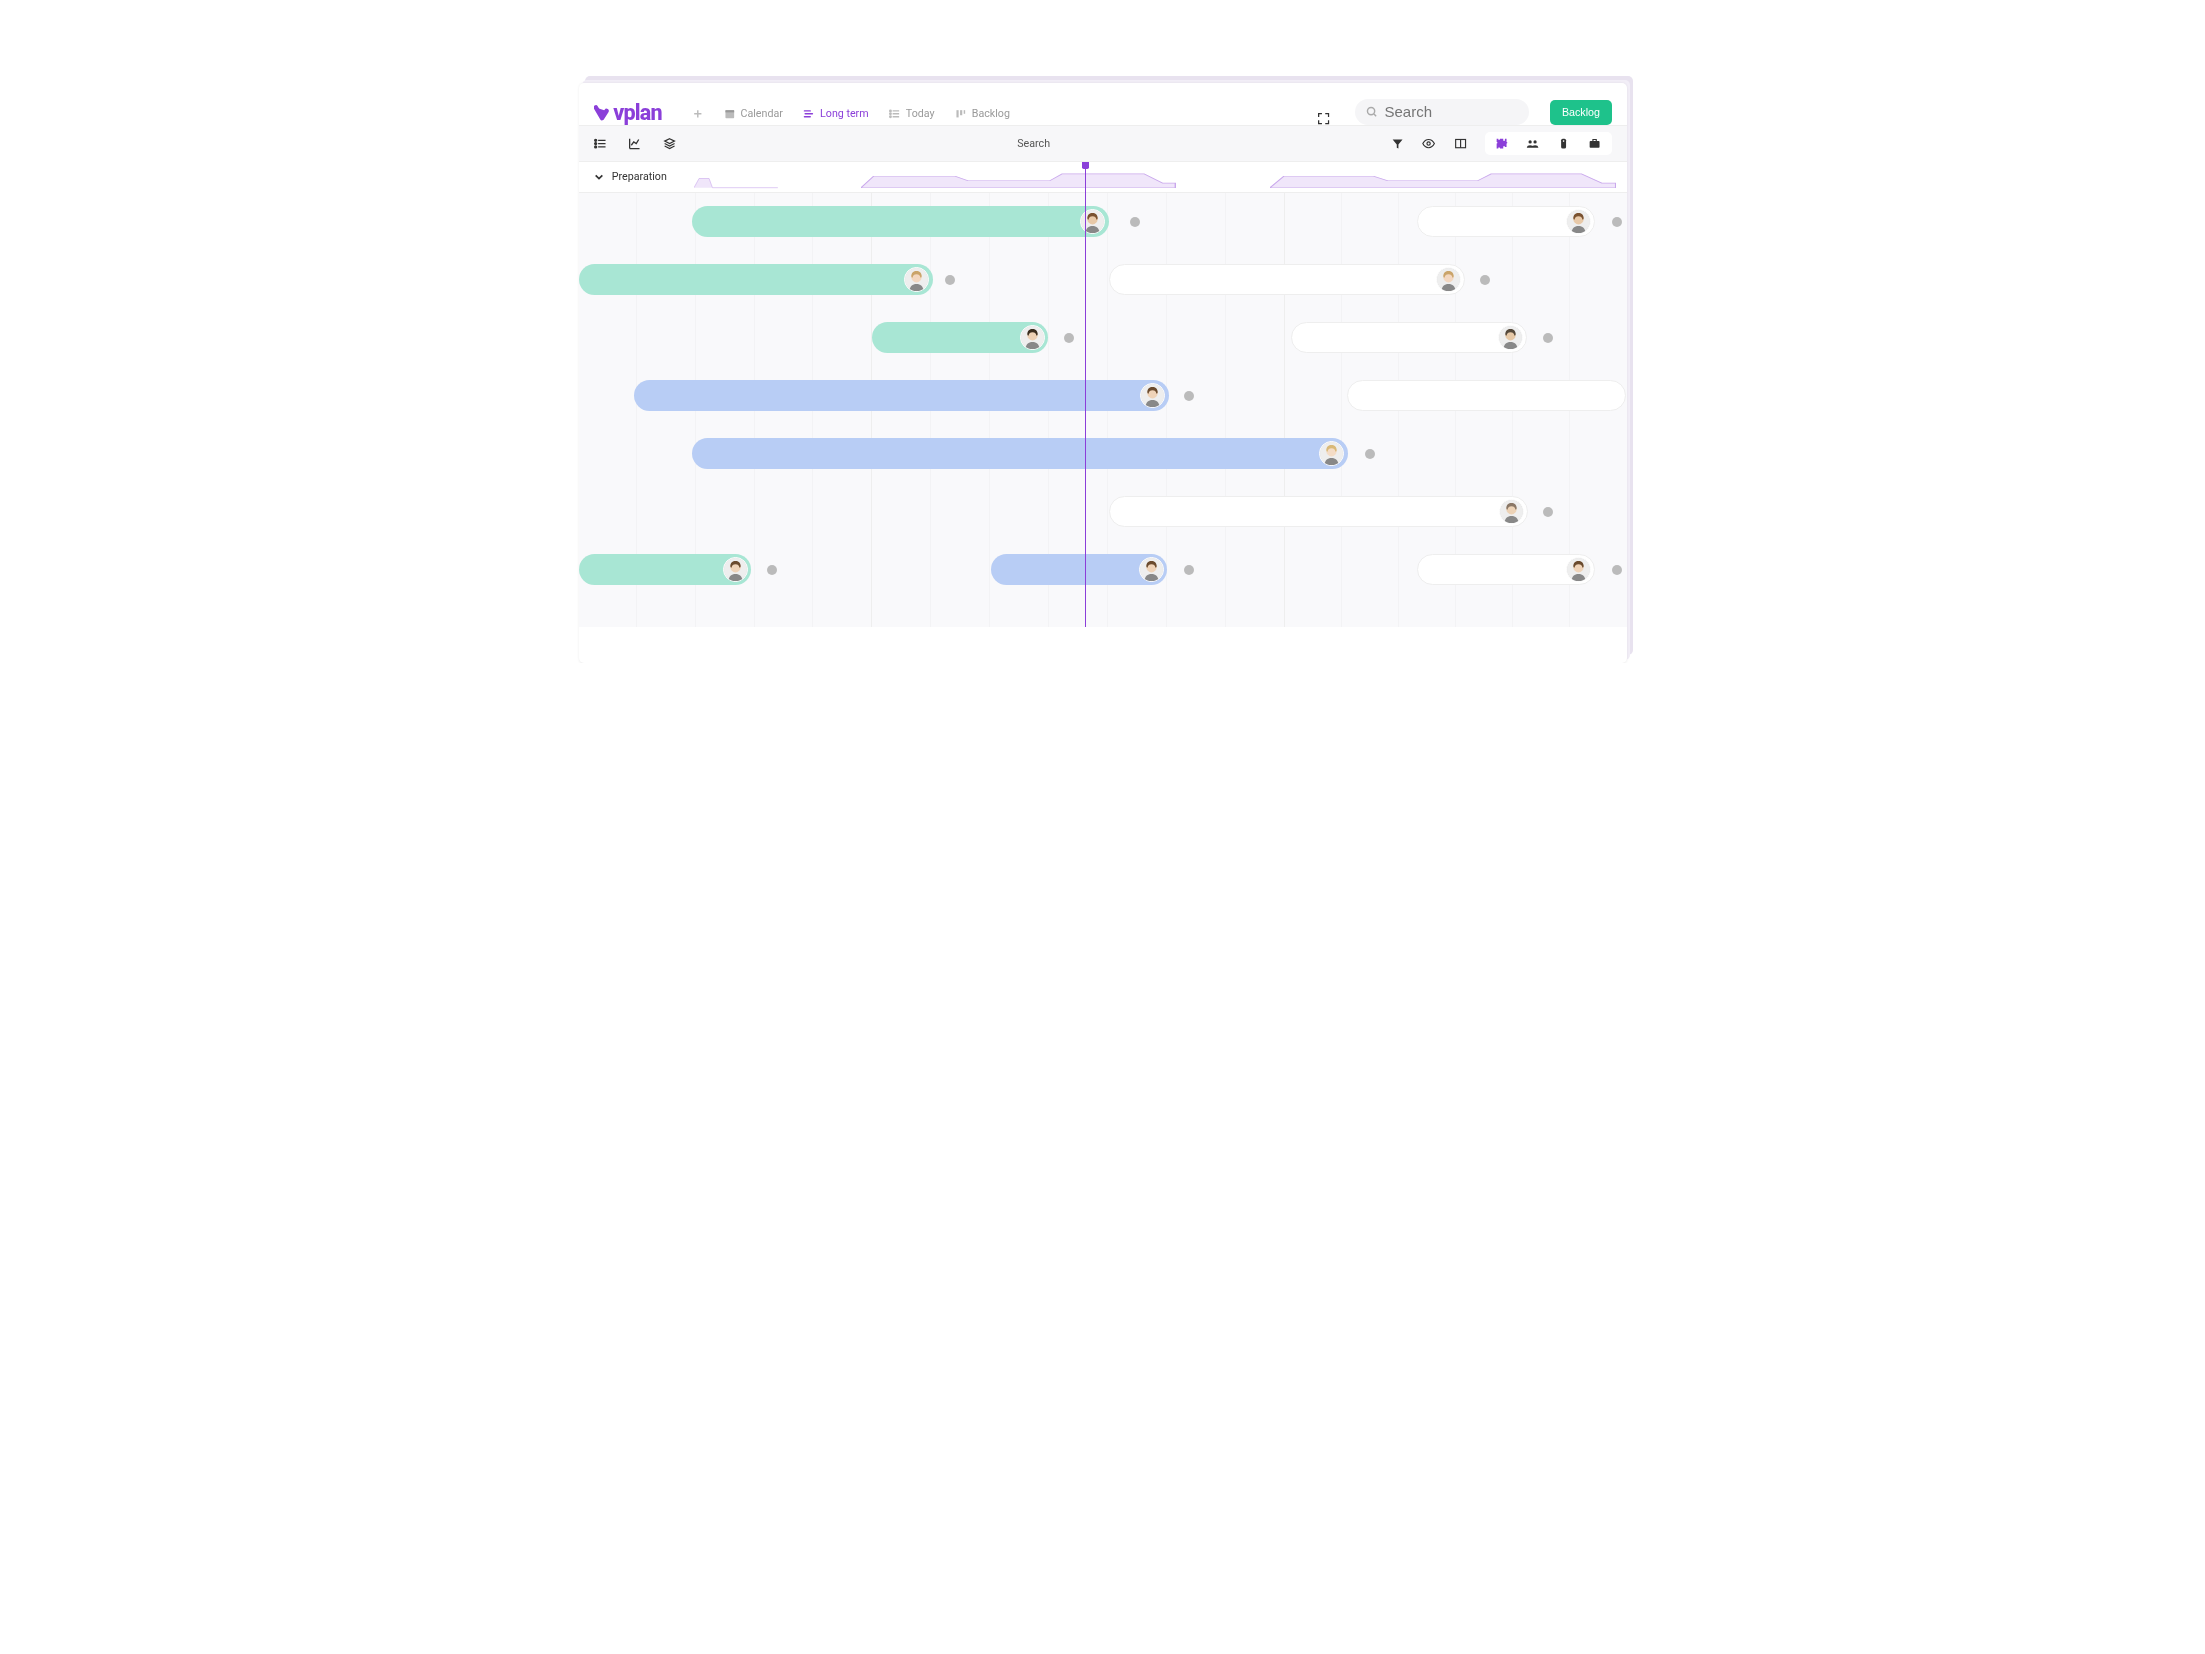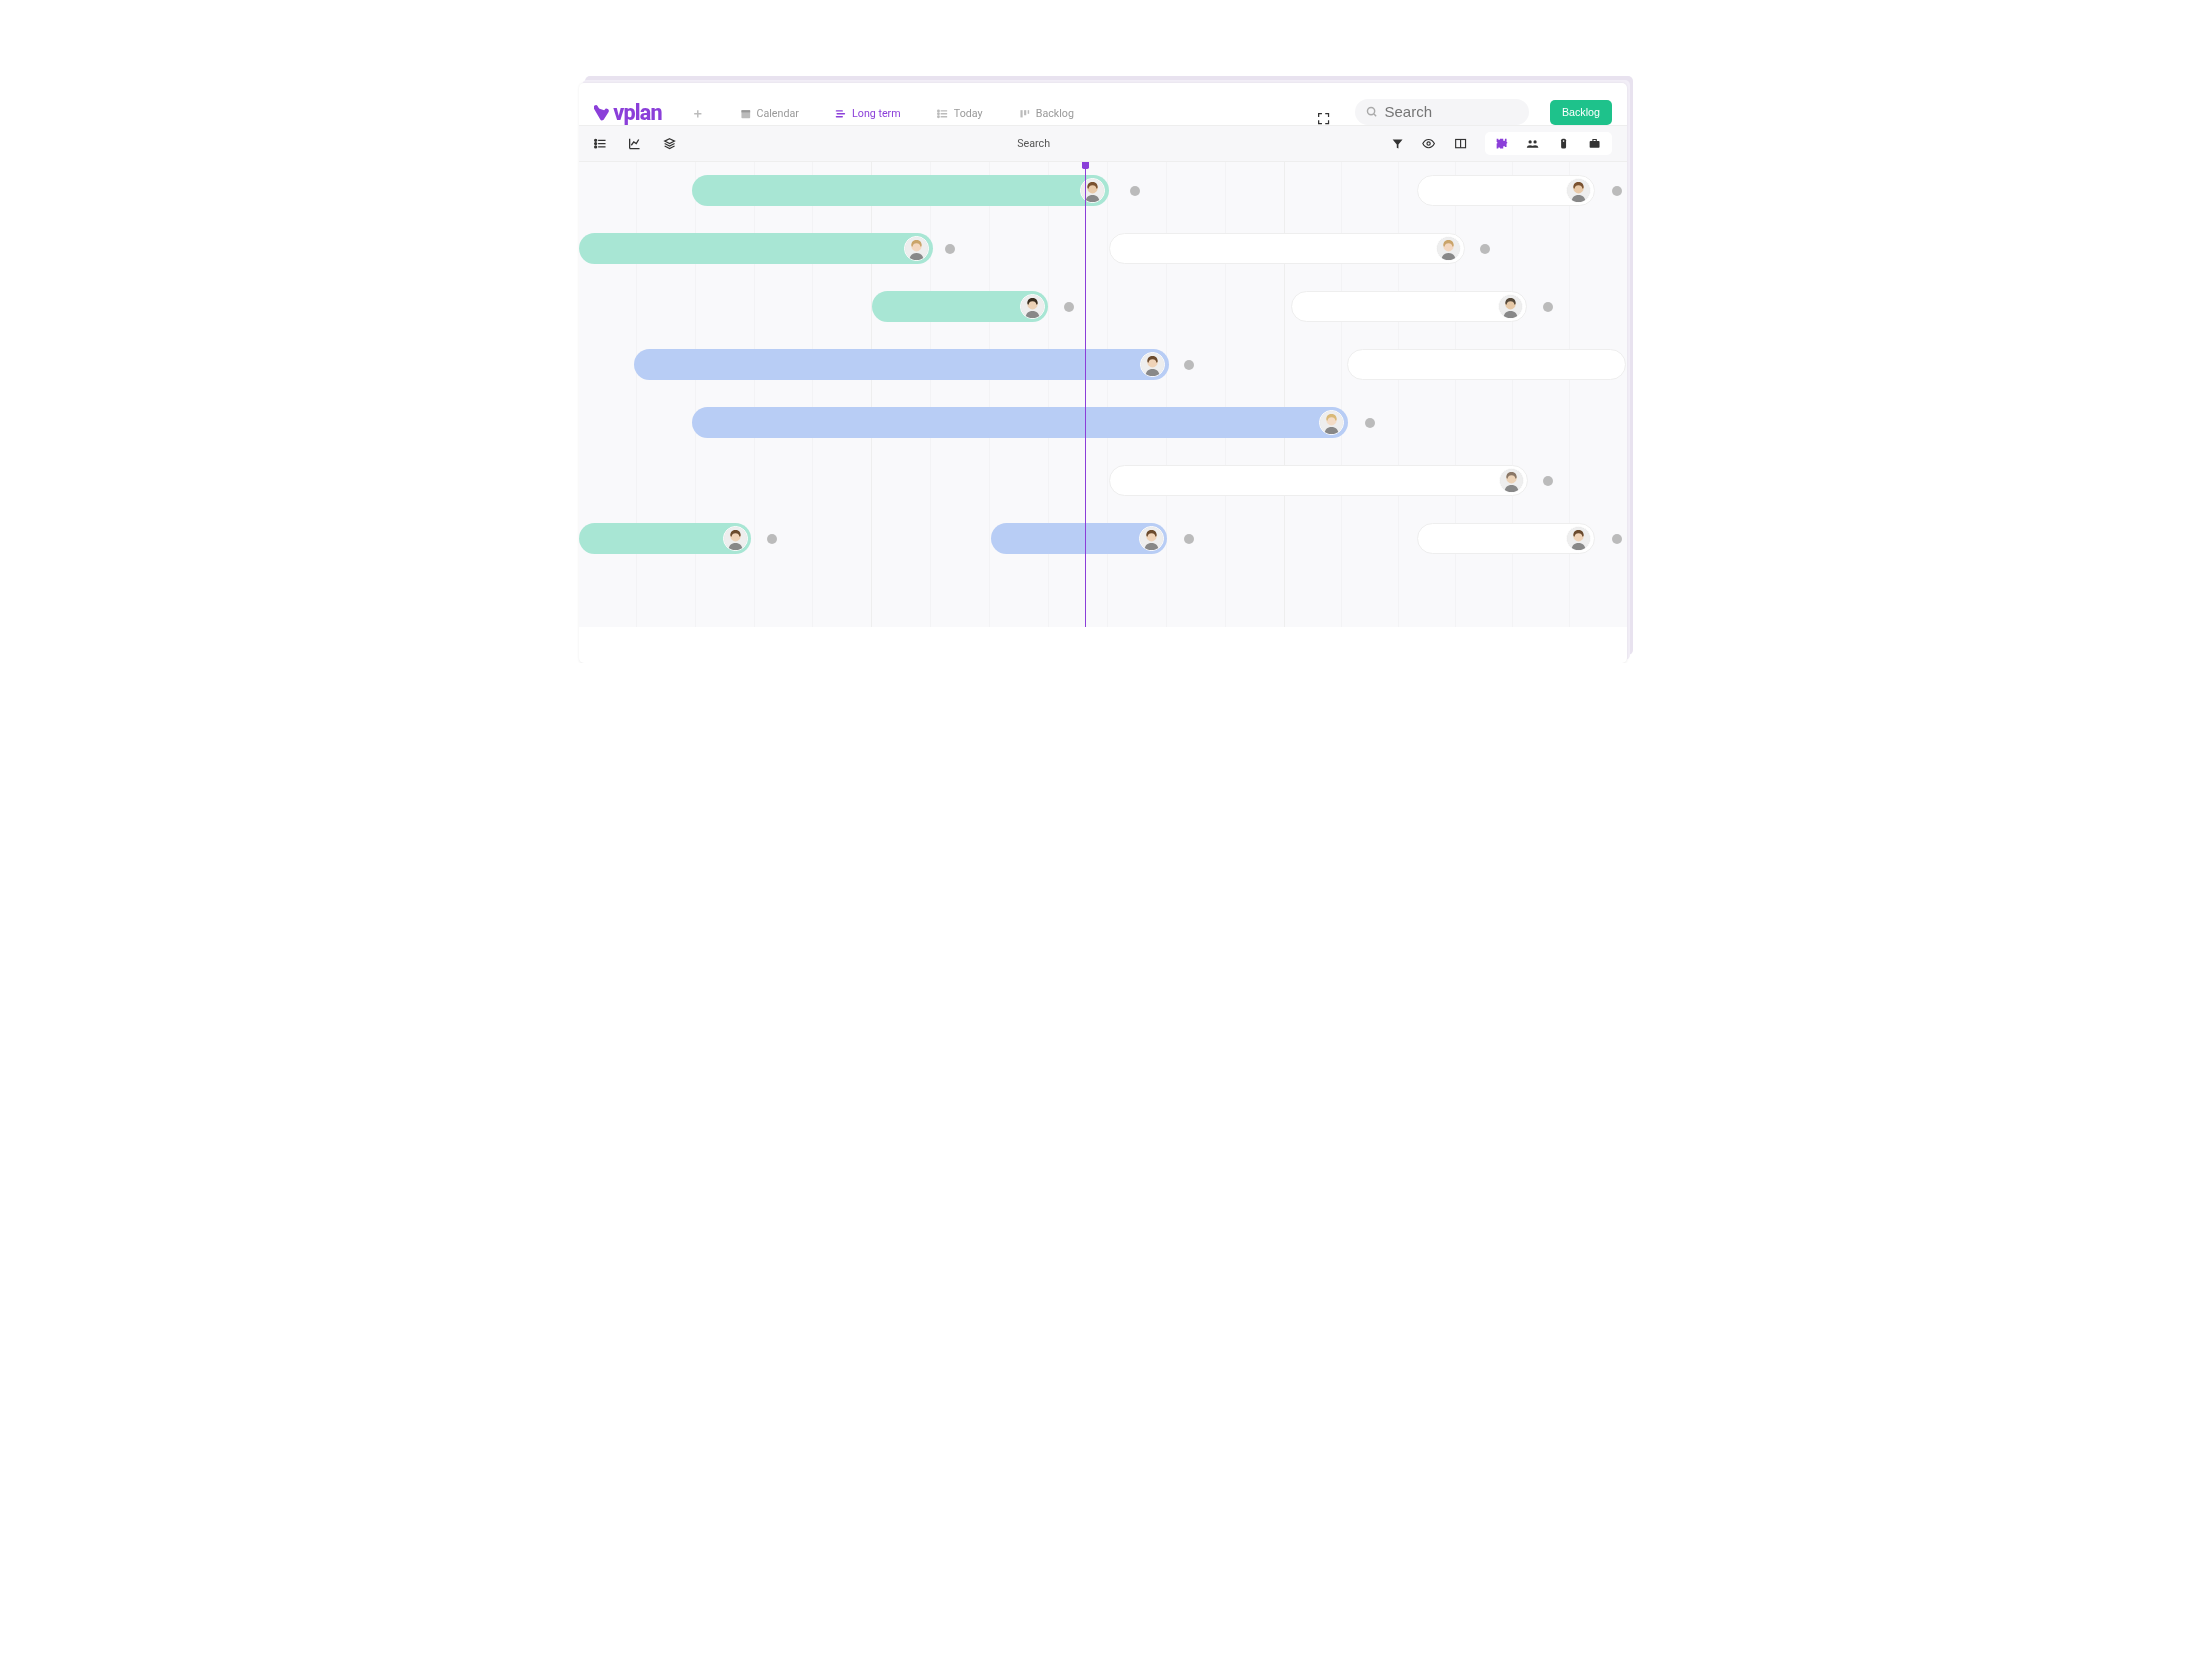--- a/index.html
+++ b/index.html
@@ -4,21 +4,21 @@
 <style>
   *{box-sizing:border-box;margin:0;padding:0}
   body{font-family:-apple-system,BlinkMacSystemFont,'Segoe UI',Roboto,sans-serif;background:#fff;color:#333;font-size:10.7px}
   .app{position:relative;width:1048px;margin:83px auto 0}
   .stacked-bg{position:absolute;top:-6.6px;left:6.6px;right:-6.6px;height:579px;background:#e8e2ef;border-radius:5px;z-index:-2}
   .stacked-bg2{position:absolute;top:-3.3px;left:3.3px;right:-3.3px;height:580px;background:#f2eef7;border-radius:5px;z-index:-1}
   .window{background:#fff;border-radius:5px;overflow:hidden;box-shadow:0 0.8px 2.5px rgba(0,0,0,0.08);height:580px;position:relative}
   .topbar{display:flex;align-items:flex-end;height:43px;padding:0 15px;border-bottom:0.8px solid #eee;gap:11.6px}
   .logo{font-size:21.5px;font-weight:800;color:#8b3fd9;letter-spacing:-0.8px;display:flex;align-items:center}
   .logo .vcheck{display:inline-block;margin-right:-1.7px}
-  .nav{display:flex;align-items:center;gap:20px;margin-left:10px}
+  .nav{display:flex;align-items:center;gap:4px;margin-left:10px}
   .nav-btn{display:flex;align-items:center;gap:5px;padding:5px 8.3px;border-radius:3.3px;color:#9a9a9a;cursor:pointer;font-size:10.7px}
   .nav-btn.active{color:#8b3fd9}
   .nav-btn .icn{width:11.6px;height:11.6px;display:flex;align-items:center;justify-content:center}
   .spacer{flex:1}
   .expand-icn{width:13.2px;height:13.2px;margin-right:13.2px;cursor:pointer}
   .search{display:flex;align-items:center;background:#f5f5f7;border-radius:15px;padding:0 11.6px;height:26.5px;width:174px;gap:6.6px}
   .search input{border:none;background:transparent;outline:none;font-size:15px;flex:1;color:#555}
   .backlog{background:#1ec28b;color:#fff;border:none;border-radius:5px;padding:6.6px 11.6px;font-size:10.7px;cursor:pointer;margin-left:10px}
   .toolbar{display:flex;align-items:center;height:36px;padding:0 15px;background:#f7f7f9;border-bottom:0.8px solid #eee}
   .tl-left{display:flex;gap:21.5px}
@@ -231,20 +231,43 @@
             <div class="day"></div>
             <div class="day"></div>
             <div class="day"></div>
             <div class="day"></div>
           </div>
       </div>
       <div class="today-line"></div>
 
       <div id="sections-root">
           <div class="section">
+    <div class="section-hdr">
+      <span class="chev">
+                <svg viewBox="0 0 12 12" stroke="#333" stroke-width="2" fill="none">
+                  <path d="M2 4l4 4 4-4"></path>
+                </svg>
+              </span>
+      <span>Preparation</span>
+      <div class="capacity" style="left:11%;width:8%">
+                <svg viewBox="0 0 100 20" preserveAspectRatio="none">
+    <path d="M0 18 L6 10 L18 10 L22 18 L100 18" fill="#f0e6fa" stroke="#c9a8ec" stroke-width="0.6"></path>
+  </svg>
+              </div>
+      <div class="capacity" style="left:27%;width:30%">
+                <svg viewBox="0 0 100 20" preserveAspectRatio="none">
+    <path d="M0 18 L4 8 L30 8 L34 12 L60 12 L64 6 L90 6 L96 14 L100 14 L100 18 Z" fill="#f0e6fa" stroke="#c9a8ec" stroke-width="0.5"></path>
+  </svg>
+              </div>
+      <div class="capacity" style="left:66%;width:33%">
+                <svg viewBox="0 0 100 20" preserveAspectRatio="none">
+    <path d="M0 18 L4 8 L30 8 L34 12 L60 12 L64 6 L90 6 L96 14 L100 14 L100 18 Z" fill="#f0e6fa" stroke="#c9a8ec" stroke-width="0.5"></path>
+  </svg>
+              </div>
+    </div>
     <div class="rows">
               <div class="row">
                 <div class="bar green" style="left: 10.8%; width: 39.8%;">
                   <span class="avatar">
                     <svg viewBox="0 0 40 40">
                       <circle cx="20" cy="20" r="20" fill="#eee"></circle>
                       <path d="M8 40c0-8 5-12 12-12s12 4 12 12" fill="#888"></path>
                       <circle cx="20" cy="16" r="9" fill="#e8c9a8"></circle>
                       <path d="M11 14c0-6 4-9 9-9s9 3 9 9c0 2-1 3-2 3-1-4-3-6-7-6s-6 2-7 6c-1 0-2-1-2-3z" fill="#7a5230"></path>
                     </svg>

